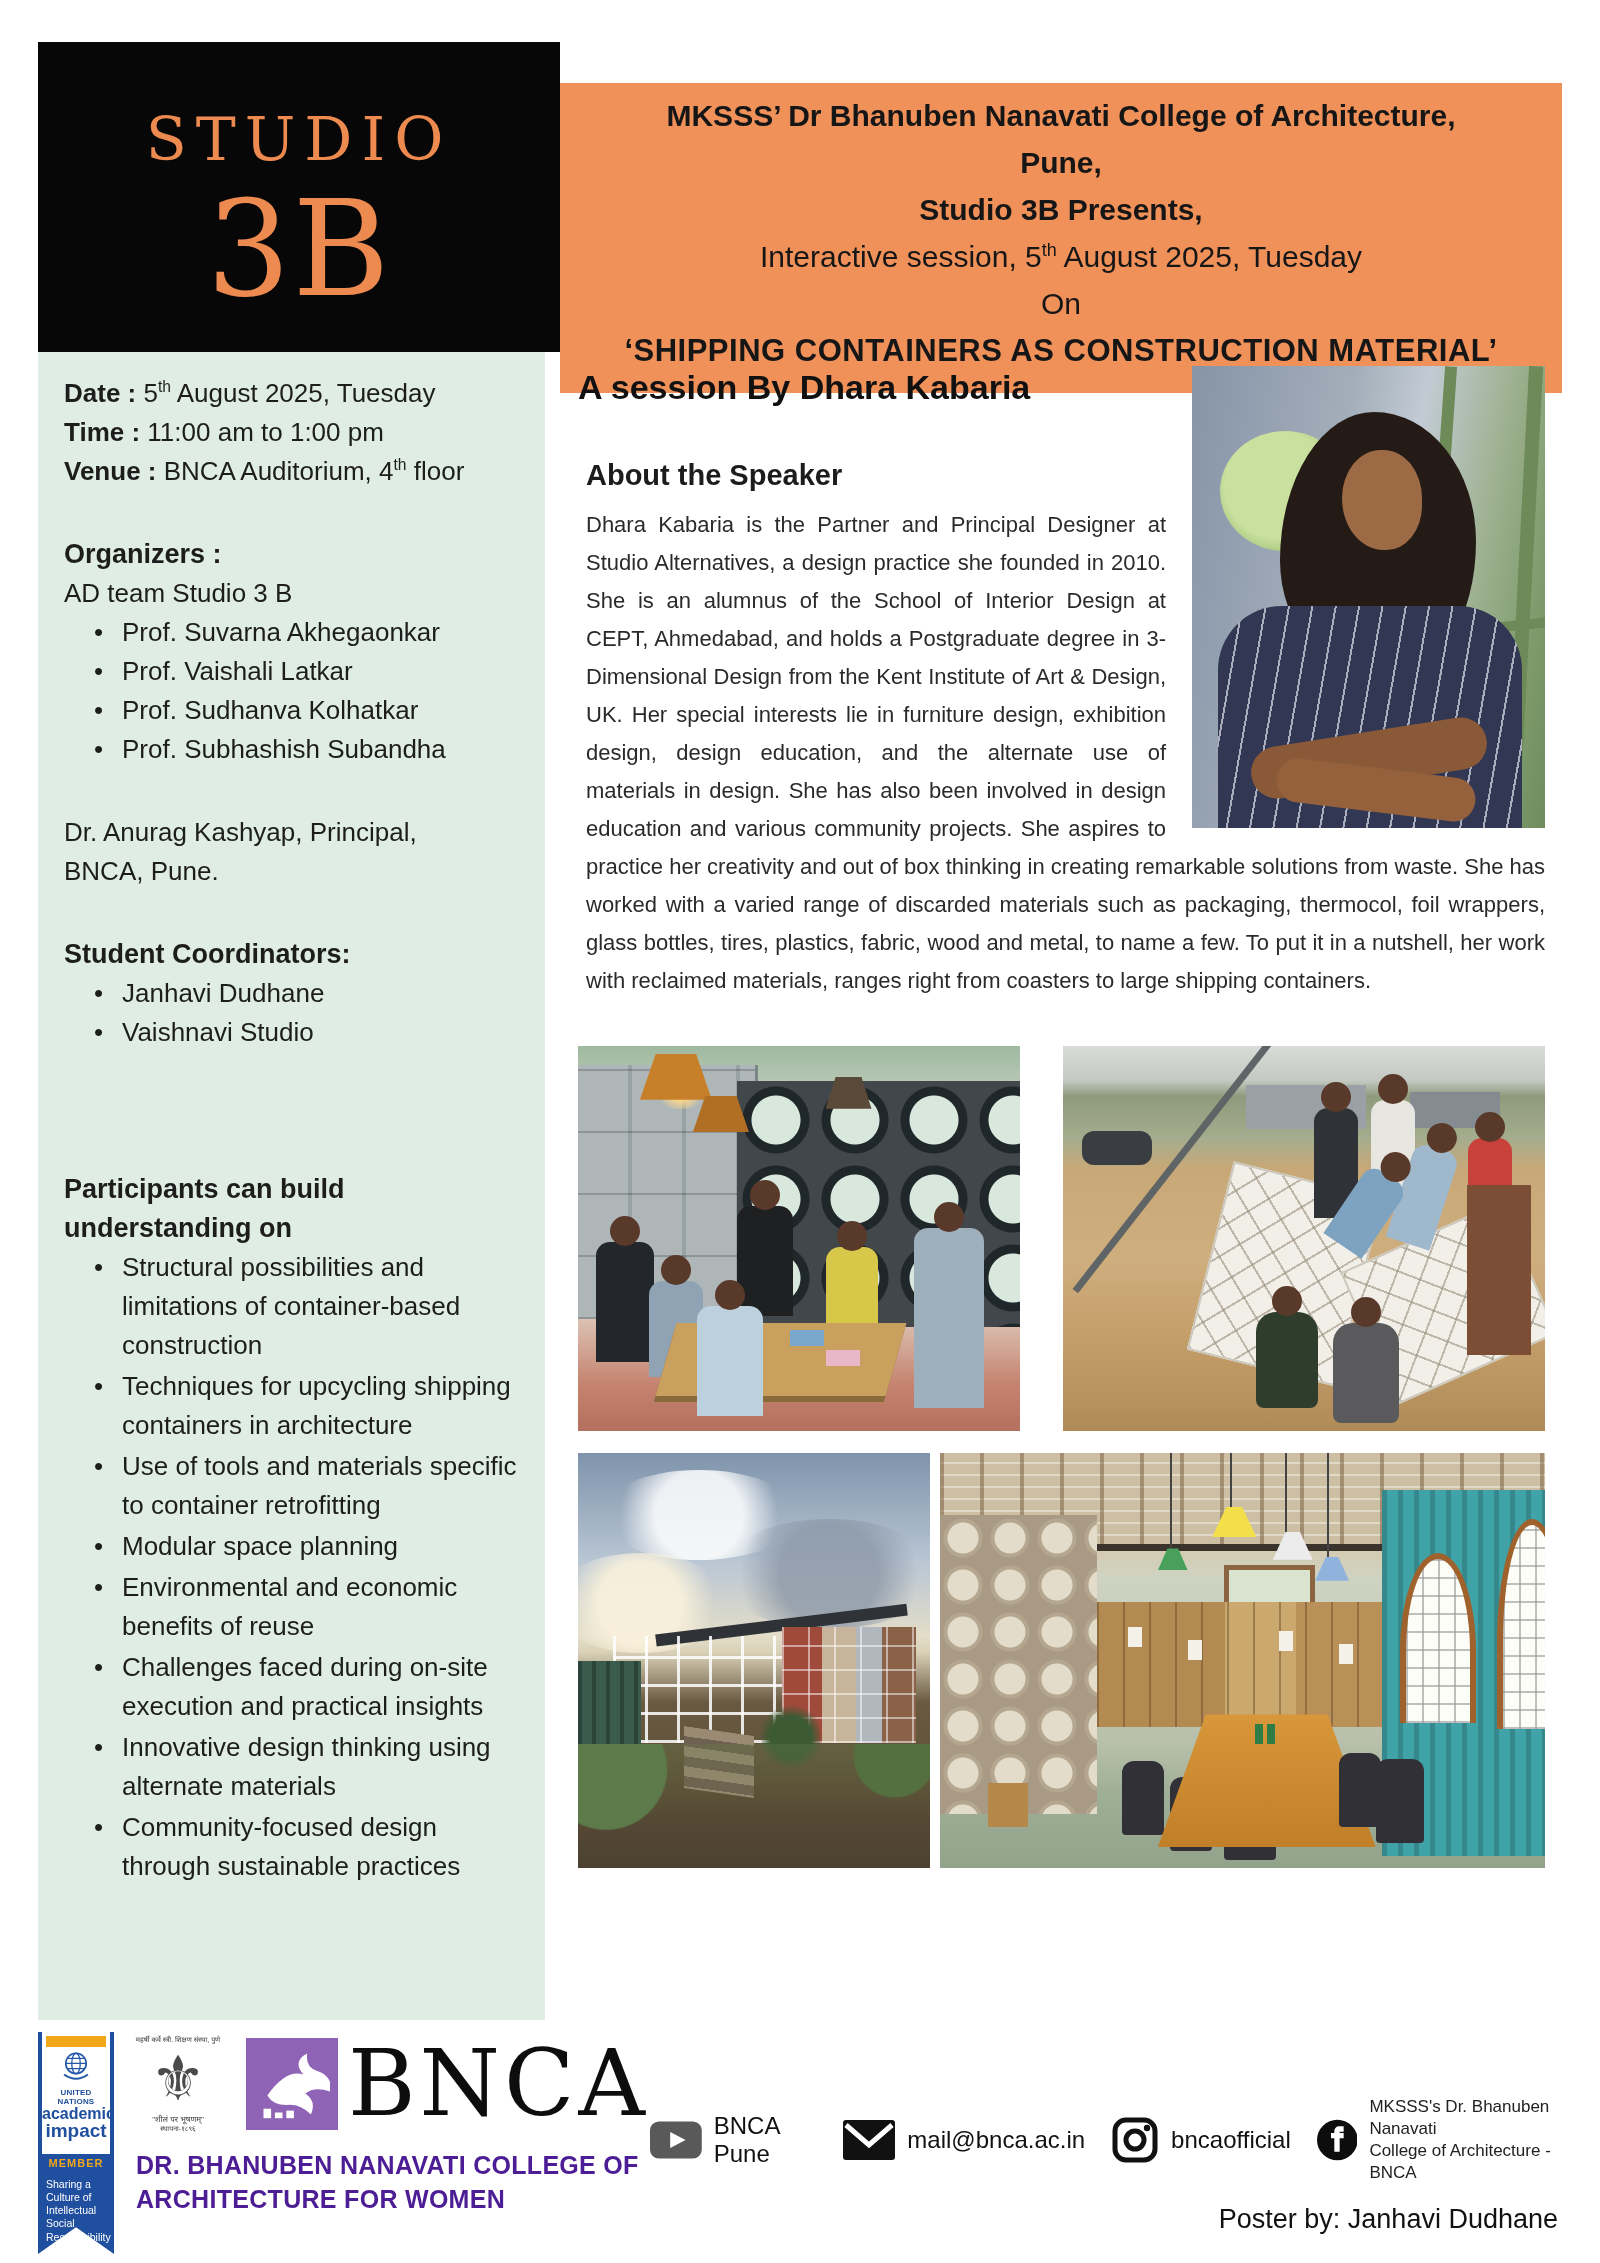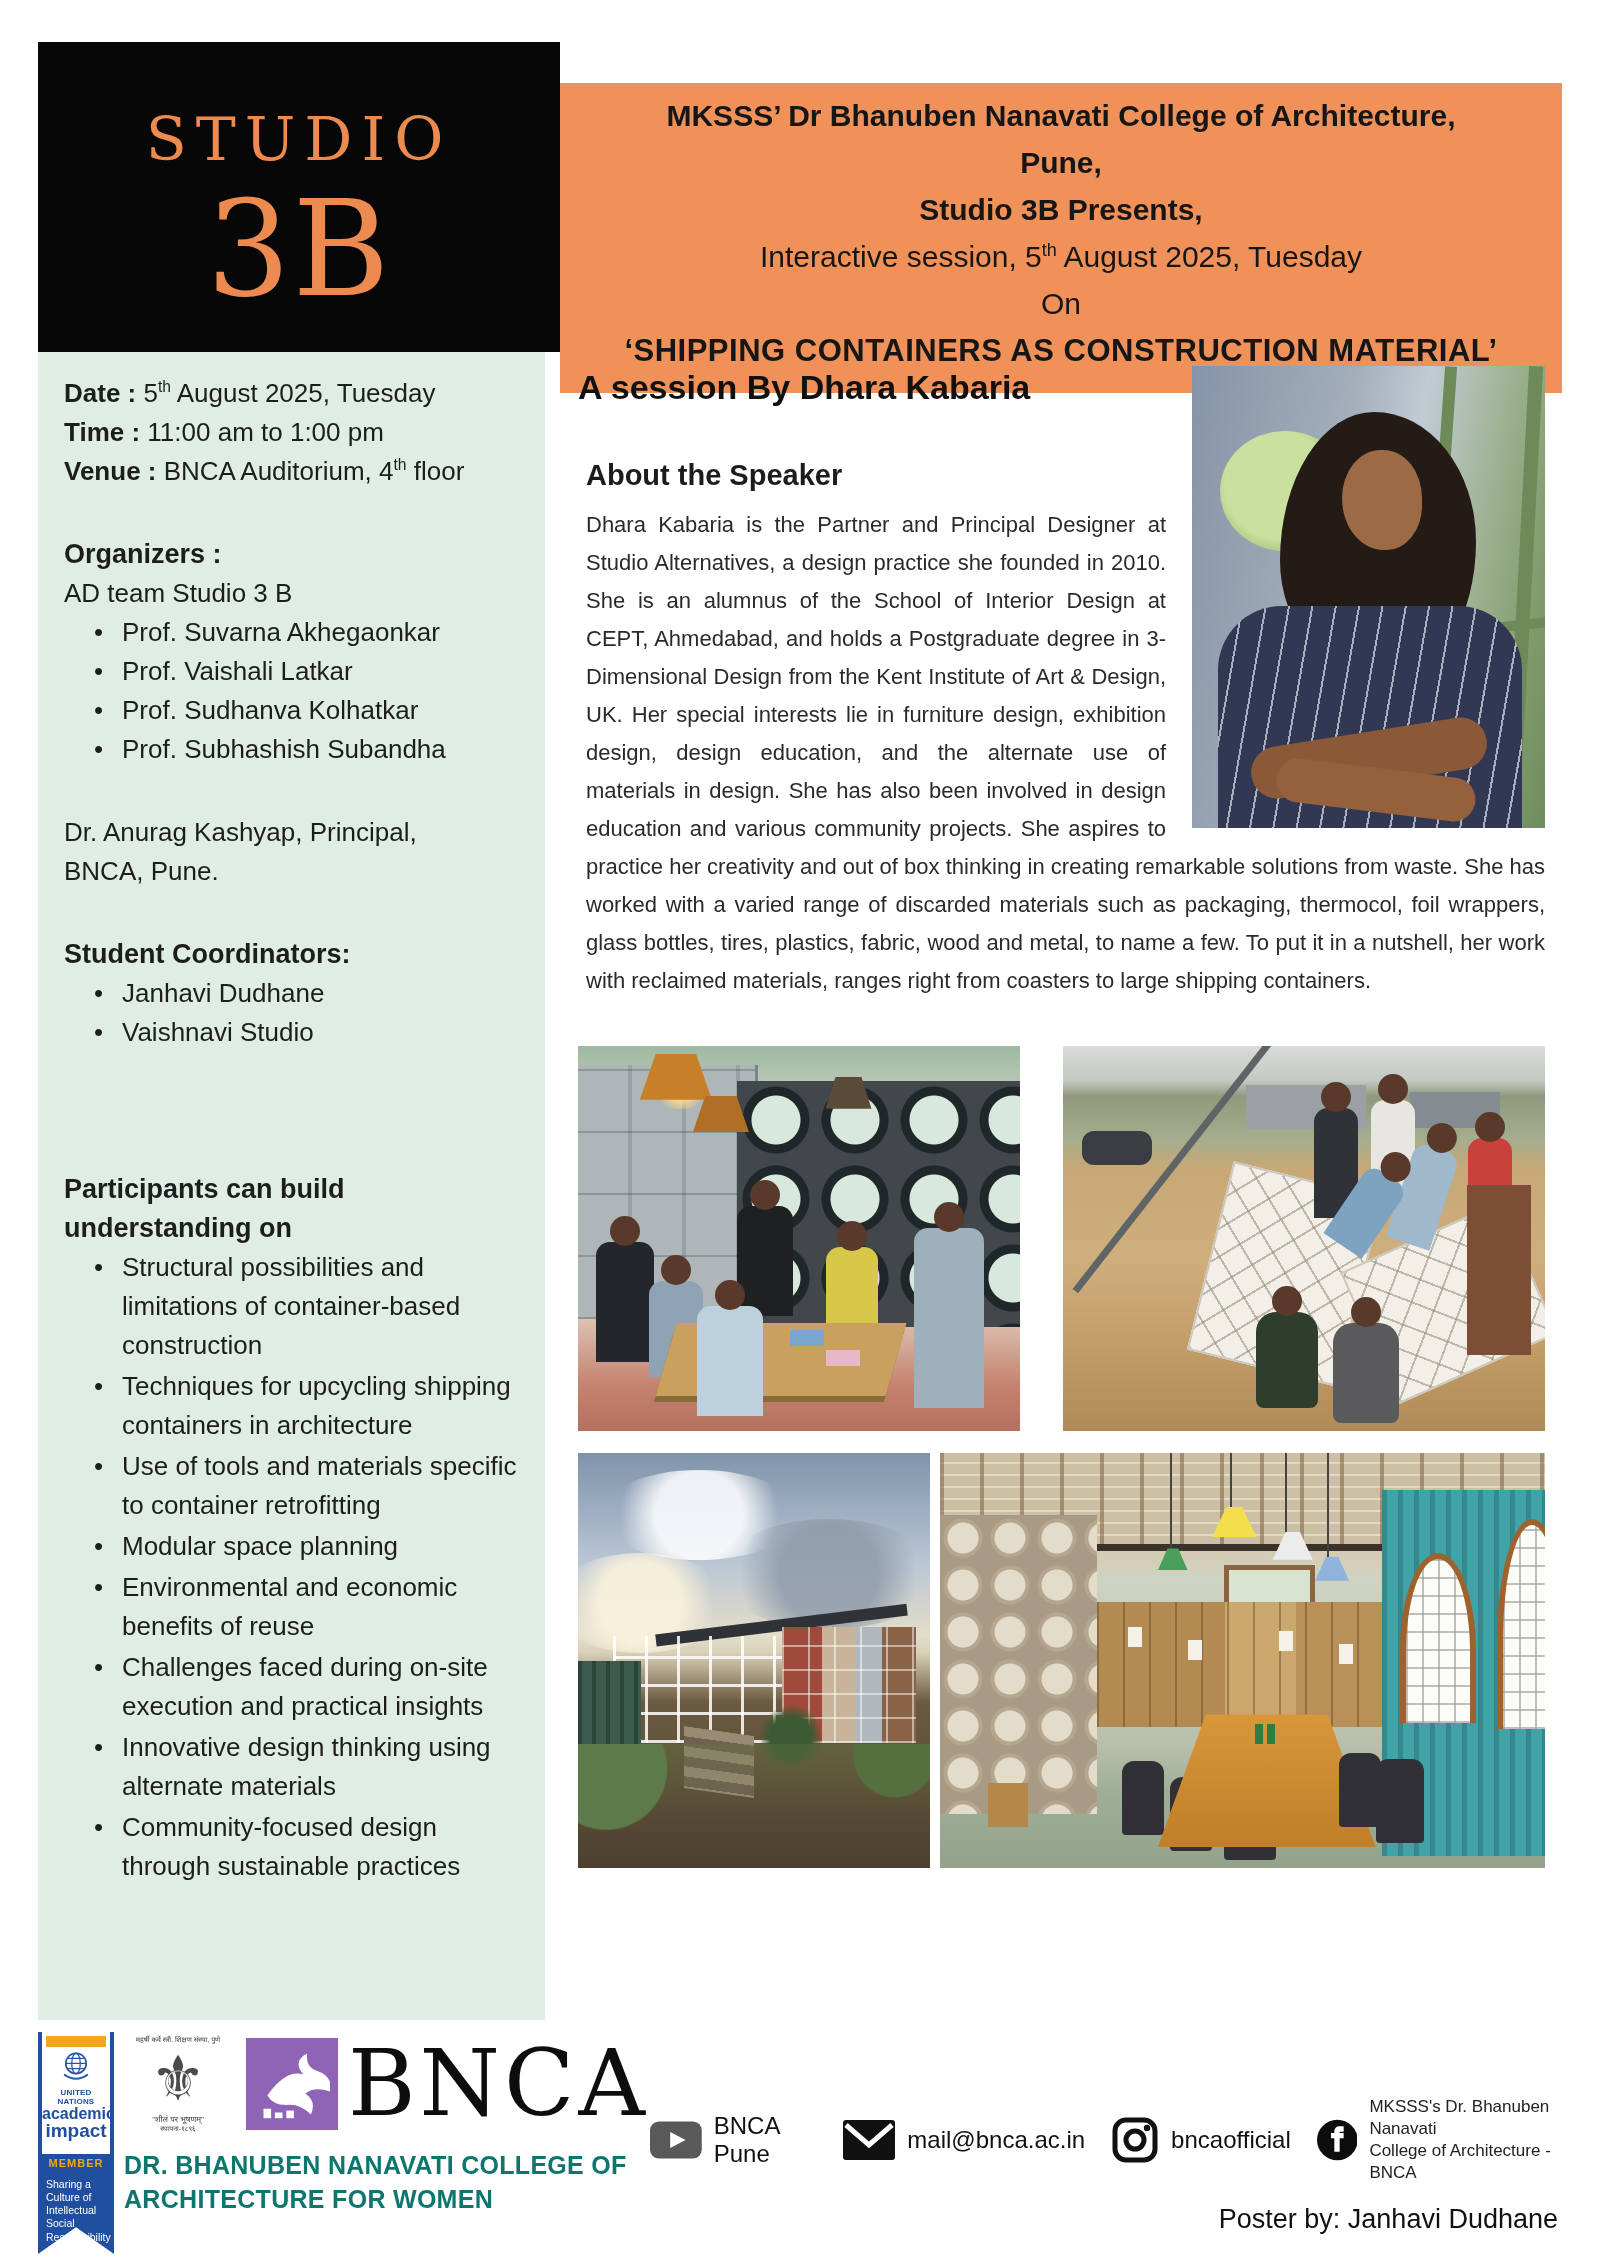--- a/index.html
+++ b/index.html
@@ -188,22 +188,22 @@
           padding:4px 0 0 4px;}
   .mksss{position:absolute;left:128px;top:2036px;width:100px;text-align:center;color:#3a3a3a;}
   .mksss-arc{font-size:7px;line-height:1;}
   .mksss-fleur{font-size:62px;line-height:72px;color:#4a4a4a;}
   .mksss-motto{font-size:8px;line-height:1.2;}
   .mksss-est{font-size:7px;line-height:1.2;}
   .bnca-logo{position:absolute;left:246px;top:2038px;display:flex;align-items:flex-start;gap:10px;}
   .bnca-square{width:92px;height:92px;background:#8F63B5;position:relative;}
   .bnca-square svg{position:absolute;left:8px;top:8px;}
   .bnca-text{font-family:"DejaVu Serif",serif;font-size:92px;line-height:92px;color:#0d0d0d;letter-spacing:4px;}
-  .college-name{position:absolute;left:124px;top:2148px;font-weight:bold;font-size:25px;line-height:34px;
-                letter-spacing:.3px;color:#0f766e;}
+  .college-name{position:absolute;left:136px;top:2148px;font-weight:bold;font-size:25px;line-height:34px;
+                letter-spacing:.3px;color:#4c1d95;}
   .social{position:absolute;left:650px;top:2096px;display:flex;align-items:center;}
   .social .grp{display:flex;align-items:center;gap:12px;margin-right:26px;}
   .soc-label{font-size:24px;color:#111;}
   .fb-label{font-size:17px;line-height:22px;color:#222;}
   .poster-by{position:absolute;right:42px;top:2204px;font-size:27px;color:#111;}
 </style>
 </head>
 <body>
 
 <div class="poster">

